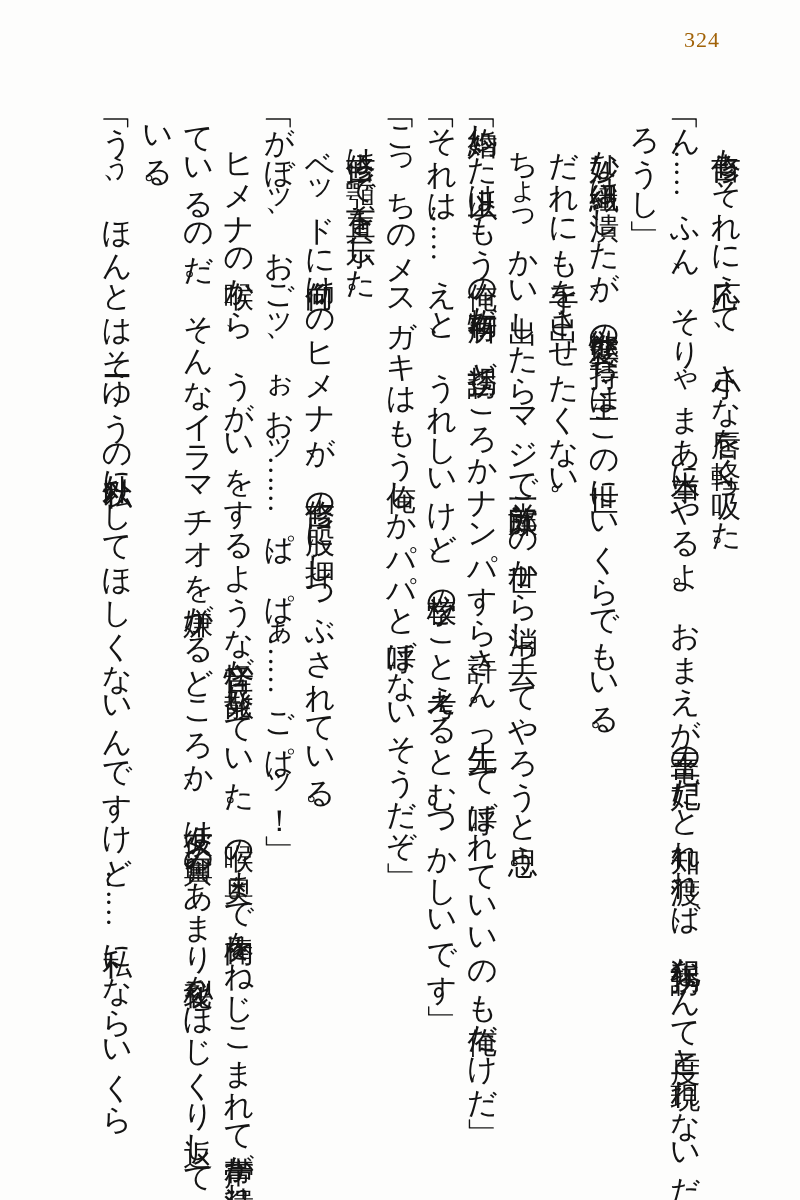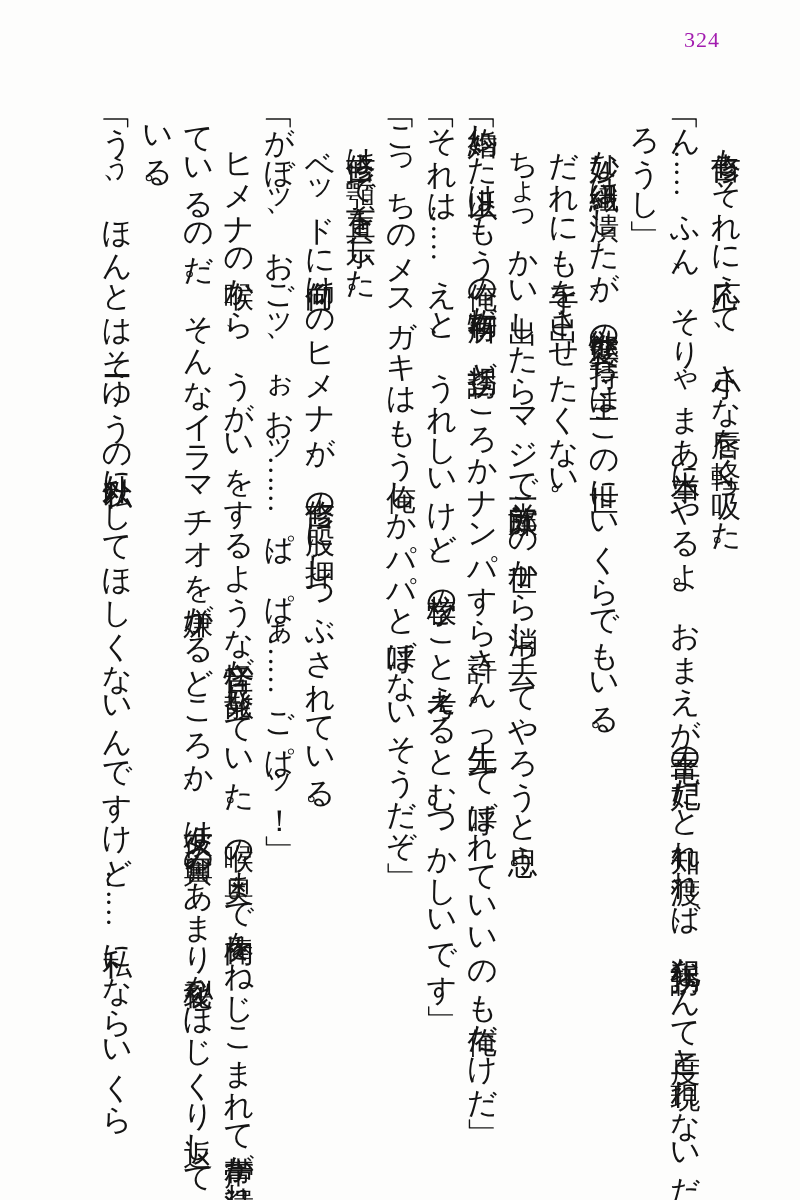--- a/index.html
+++ b/index.html
@@ -21,21 +21,21 @@
     overflow: hidden;
   }
   .page-number {
     position: absolute;
     top: 27px;
     left: 680px;
     width: 44px;
     text-align: center;
     font-size: 22px;
     letter-spacing: 1px;
-    color: #a21caf;
+    color: #a16207;
   }
   .text-area {
     position: absolute;
     top: 106px;
     right: 54px;
     width: 694px;
     height: 1088px;
     writing-mode: vertical-rl;
     text-orientation: mixed;
     font-size: 30px;

